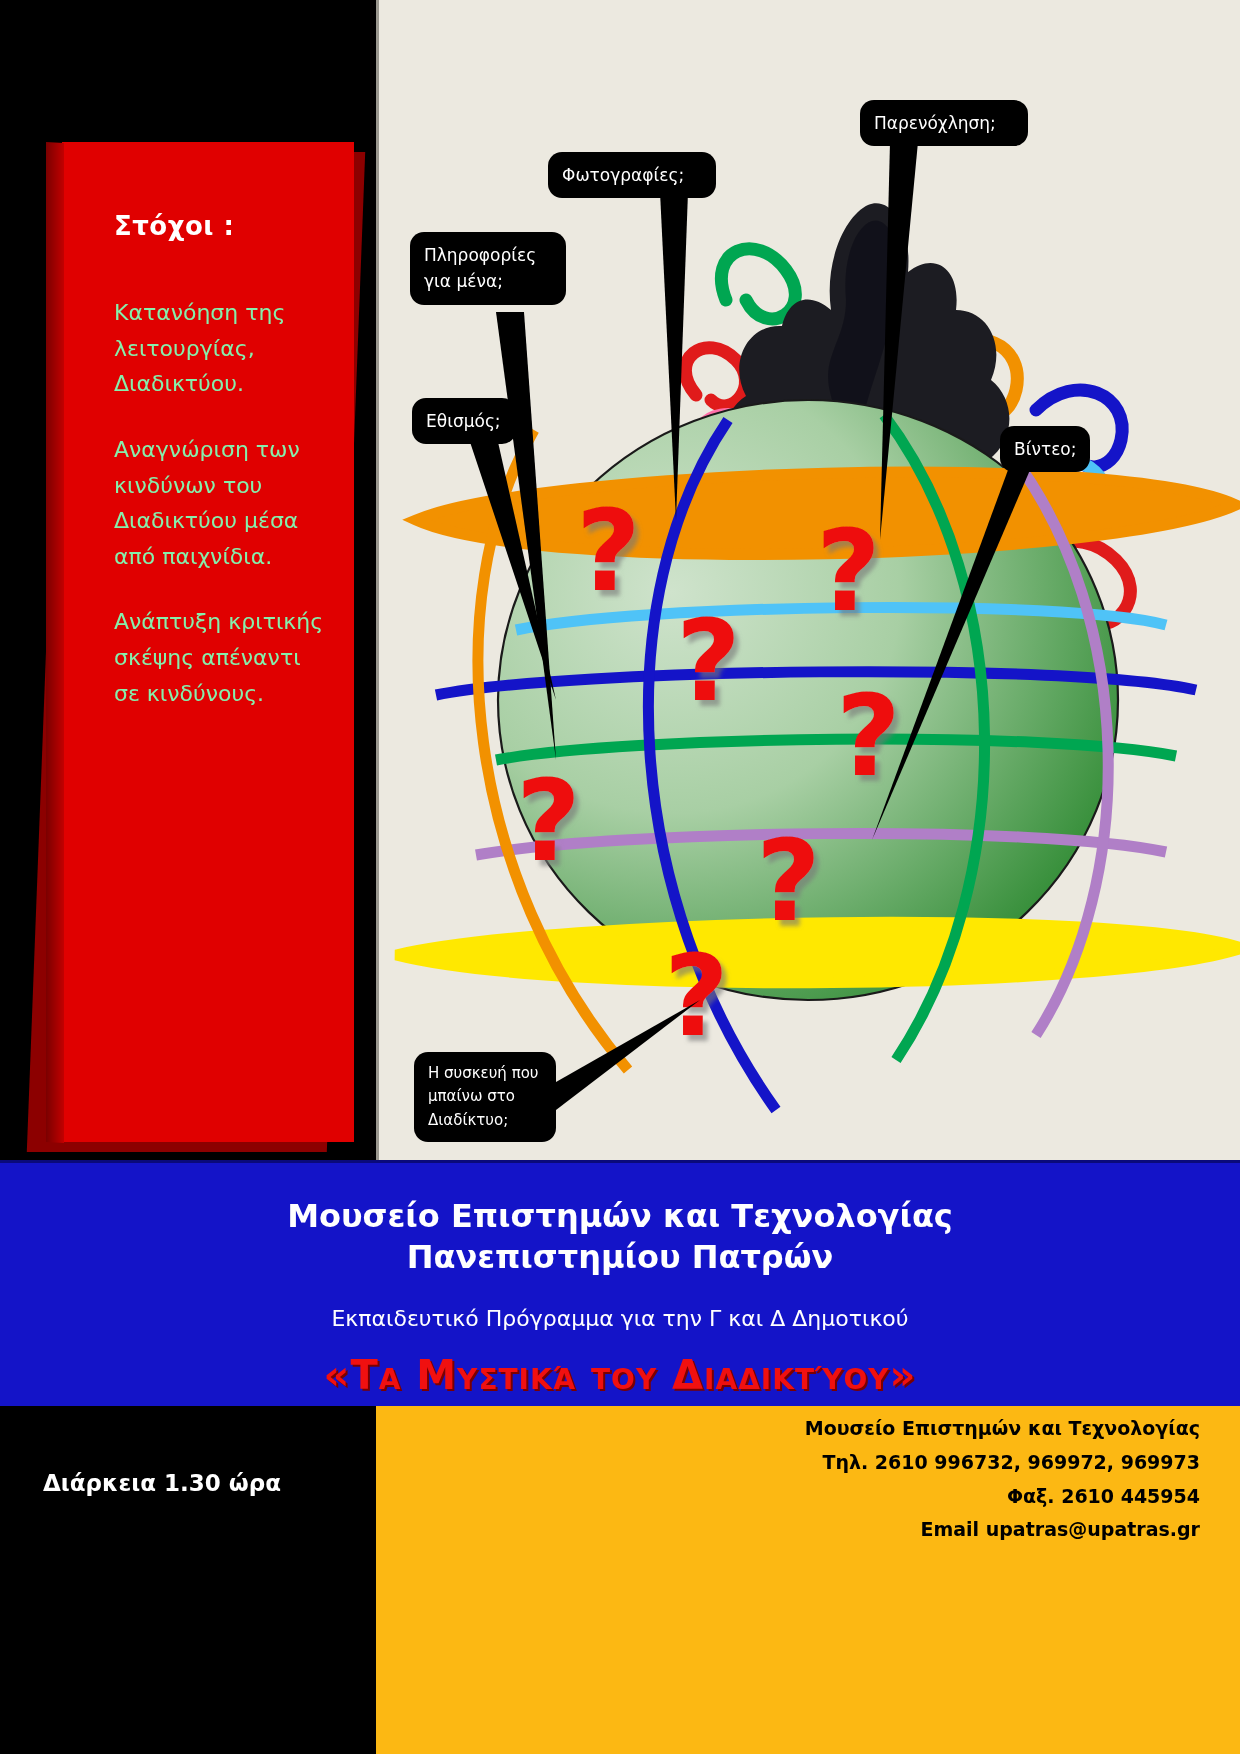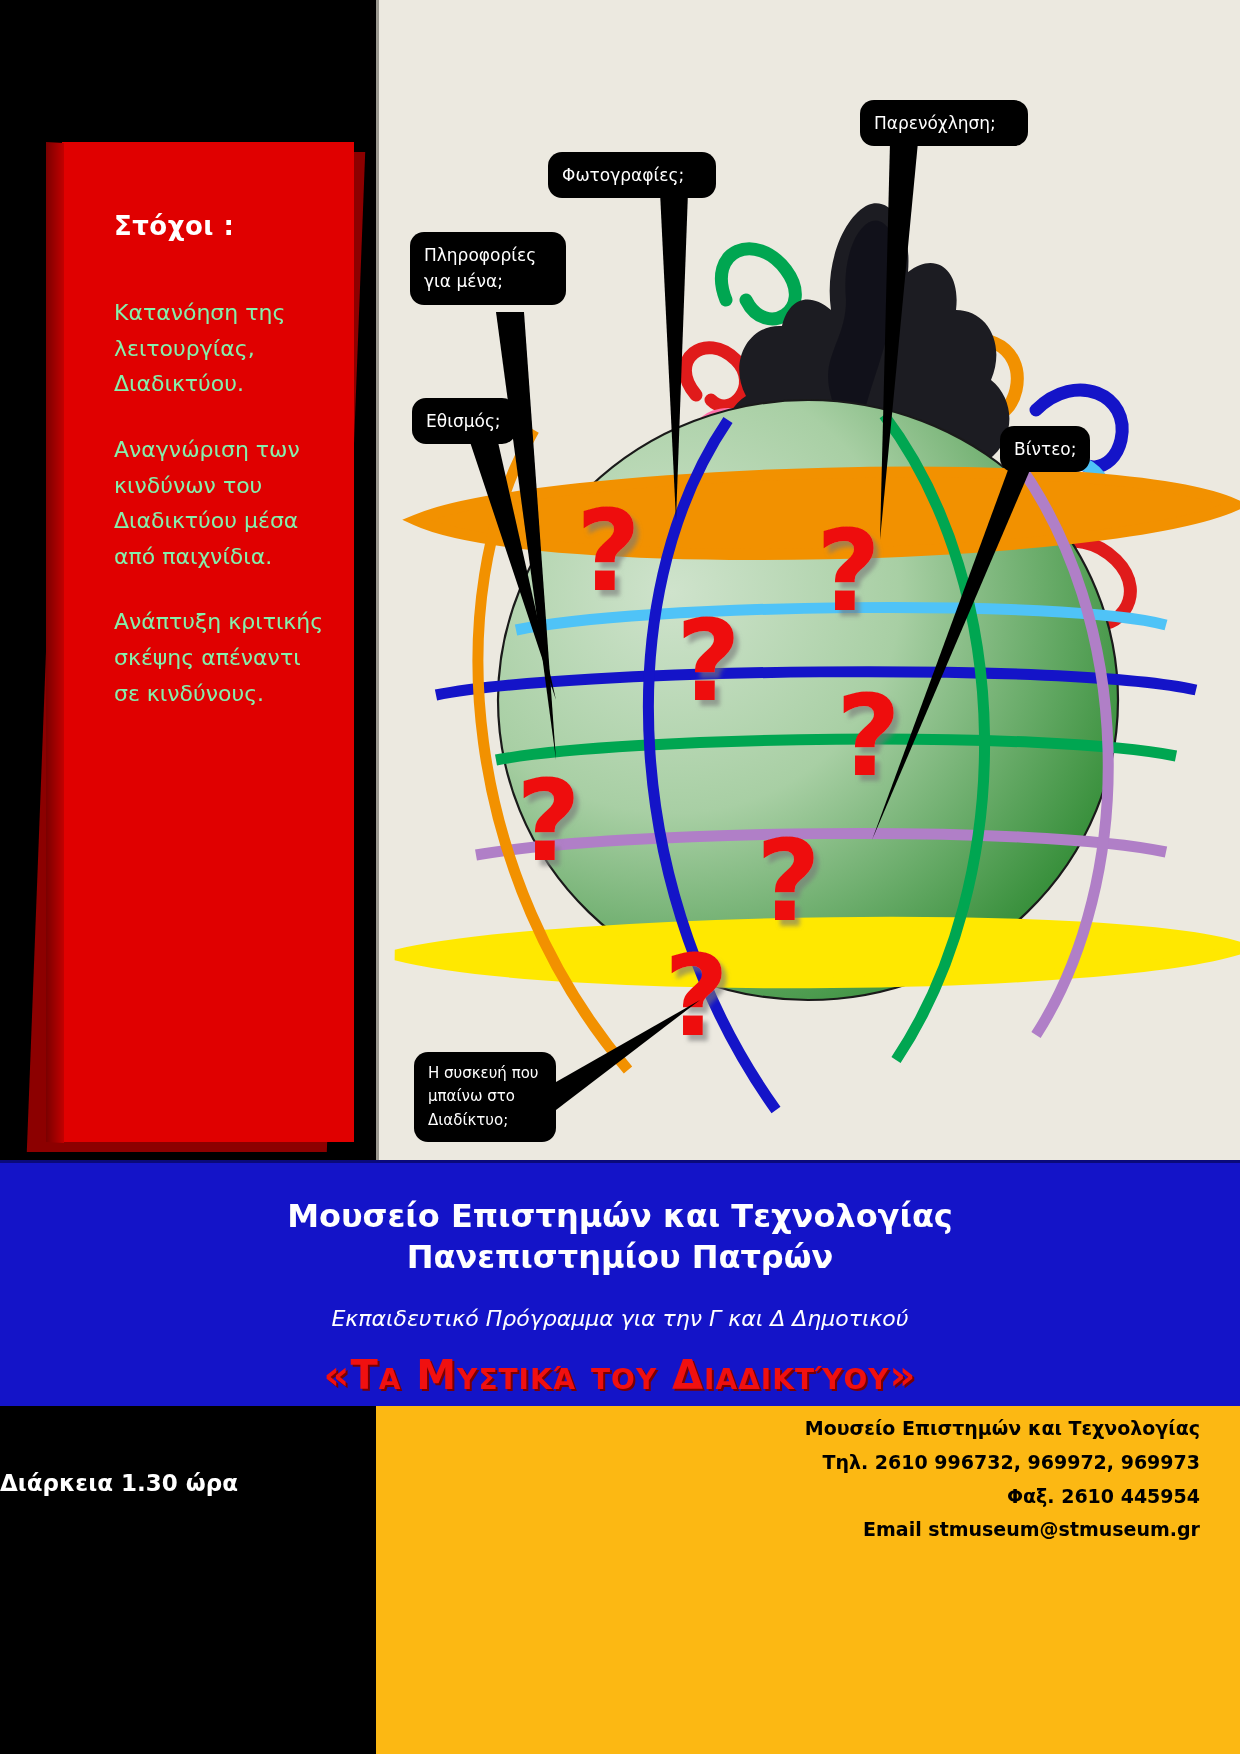--- a/index.html
+++ b/index.html
@@ -57,38 +57,38 @@
 
   
   .blue-band{position:absolute;left:0;top:1160px;width:1240px;height:443px;background:#1414c8;}
   .band-line{position:absolute;left:0;top:1160px;width:1240px;height:3px;background:#0a0a7a;}
   .museum-title{
     position:absolute;left:0;top:1196px;width:1240px;text-align:center;
     color:#ffffff;font-size:32px;font-weight:bold;line-height:1.28;
   }
   .program-sub{
     position:absolute;left:0;top:1306px;width:1240px;text-align:center;
-    color:#ffffff;font-size:22px;font-weight:normal;font-style:italic;
+    color:#ffffff;font-size:22px;font-weight:normal;
   }
   .main-title{
     position:absolute;left:0;top:1352px;width:1240px;text-align:center;
     color:#f01010;font-size:40px;font-weight:bold;font-variant:small-caps;
     letter-spacing:1px;
     text-shadow:2px 2px 0 #7a0000;
   }
 
   
   .bottom-black{position:absolute;left:0;top:1406px;width:376px;height:348px;background:#000000;}
   .yellow-box{position:absolute;left:376px;top:1406px;width:864px;height:348px;background:#fcb813;}
   .contact{
     position:absolute;right:40px;top:1412px;width:680px;text-align:right;
     color:#000000;font-size:19px;font-weight:bold;line-height:1.78;
   }
   .duration{
-    position:absolute;left:0;top:1470px;width:324px;
+    position:absolute;left:0;top:1470px;width:324px;text-align:center;
     color:#ffffff;font-size:23px;font-weight:bold;
   }
 </style>
 </head>
 <body>
 
 <div id="poster">
 
   <div class="top-black"></div>
   <div class="top-cream"></div>
@@ -227,18 +227,18 @@
   <div class="program-sub">Εκπαιδευτικό Πρόγραμμα για την Γ και Δ Δημοτικού</div>
   <div class="main-title">«Τα Μυστικά του Διαδικτύου»</div>
 
   <div class="bottom-black"></div>
   <div class="yellow-box"></div>
 
   <div class="contact">
     <div>Μουσείο Επιστημών και Τεχνολογίας</div>
     <div>Τηλ. 2610 996732, 969972, 969973</div>
     <div>Φαξ. 2610 445954</div>
-    <div>Email stmuseum@stmuseum.gr</div>
+    <div>Email upatras@upatras.gr</div>
   </div>
 
   <div class="duration">Διάρκεια  1.30 ώρα</div>
 
 </div>
 
 </body></html>

